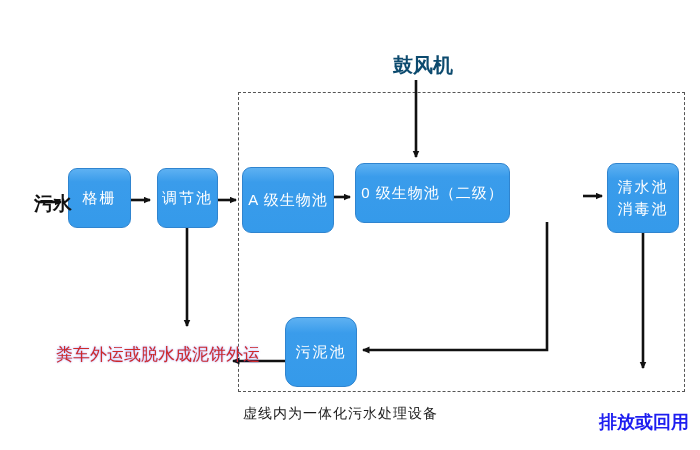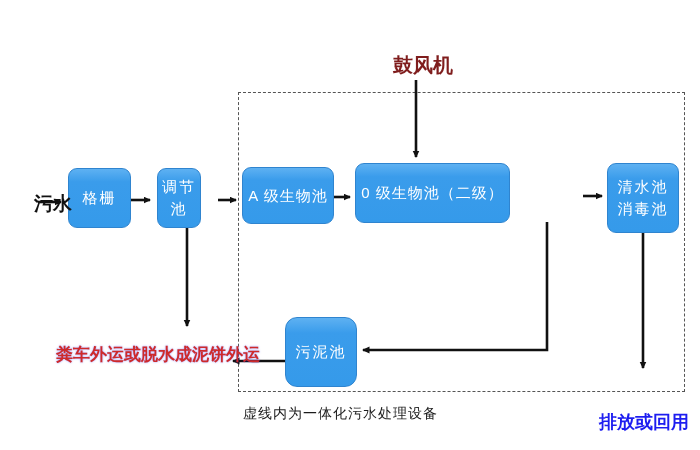--- a/index.html
+++ b/index.html
@@ -13,21 +13,21 @@
     border:1px solid #2f84cf;
     border-radius:9px;
     color:#ffffff;
     display:flex;align-items:center;justify-content:center;flex-direction:column;
     font-size:15px;letter-spacing:2px;text-align:center;line-height:1.45;
     box-sizing:border-box;
   }
   .lbl{position:absolute;white-space:nowrap;}
   #influent-label{left:2px;top:191px;font-size:19px;font-weight:700;color:#111;margin-left:32px;}
   #blower-label{left:393px;top:52px;font-size:20px;font-weight:700;}
-  #sludge-out-label{left:56px;top:343px;font-size:17px;font-weight:700;}
+  #sludge-out-label{left:56px;top:343px;font-size:17px;font-weight:400;}
   #effluent-label{left:599px;top:403px;font-size:18px;font-weight:700;margin-top:7px;}
   #caption-label{left:243px;top:405px;font-size:14px;color:#1c1c1c;letter-spacing:1px;}
   #dashed-box{
     position:absolute;left:238px;top:92px;width:447px;height:300px;
     border:1.5px dashed #555;box-sizing:border-box;background:transparent;
   }
   #arrow-layer{position:absolute;left:0;top:0;width:700px;height:450px;pointer-events:none;}
 </style>
 </head>
 <body>
@@ -54,45 +54,45 @@
       <path d="M547,222 L547,350 L363,350" marker-end="url(#ah)"></path>
       <path d="M285,361 L233,361" marker-end="url(#ah)"></path>
       <path d="M643,233 L643,368" marker-end="url(#ah)"></path>
     </g>
   </svg>
 
   <div class="node" style="left:68px;top:168px;width:63px;height:60px;text-align:center;">
     <span>格栅</span>
   </div>
 
-  <div class="node" style="left:157px;top:168px;width:44px;height:60px;">
+  <div class="node" style="left:157px;top:168px;width:61px;height:60px;">
     <span>调节池</span>
   </div>
 
-  <div class="node" style="left:242px;top:167px;width:92px;height:57px;letter-spacing:1px;">
+  <div class="node" style="left:242px;top:167px;width:92px;height:66px;letter-spacing:1px;">
     <span>A 级生物池</span>
   </div>
 
   <div class="node" style="left:355px;top:163px;width:155px;height:60px;letter-spacing:1px;">
     <span>0 级生物池（二级）</span>
   </div>
 
 
   <div class="node" style="left:607px;top:163px;width:72px;height:70px;">
     <span>清水池</span>
     <span>消毒池</span>
   </div>
 
   <div class="node" style="left:285px;top:317px;width:72px;height:70px;border-radius:12px;">
     <span>污泥池</span>
   </div>
 
   <div class="lbl" id="influent-label">污水</div>
 
-  <div class="lbl" id="blower-label" style="color: #7f1d1d;">鼓风机</div>
+  <div class="lbl" id="blower-label" style="color: #0c4a6e;">鼓风机</div>
 
   <div class="lbl" id="sludge-out-label" style="color: rgb(207, 42, 42); text-shadow: rgba(50, 50, 255, 0.55) 0px 0px 2px;">粪车外运或脱水成泥饼外运</div>
 
   <div class="lbl" id="effluent-label" style="color: rgb(29, 29, 240);">排放或回用</div>
 
   <div class="lbl" id="caption-label">虚线内为一体化污水处理设备</div>
 
 </div>
 
 </body></html>

